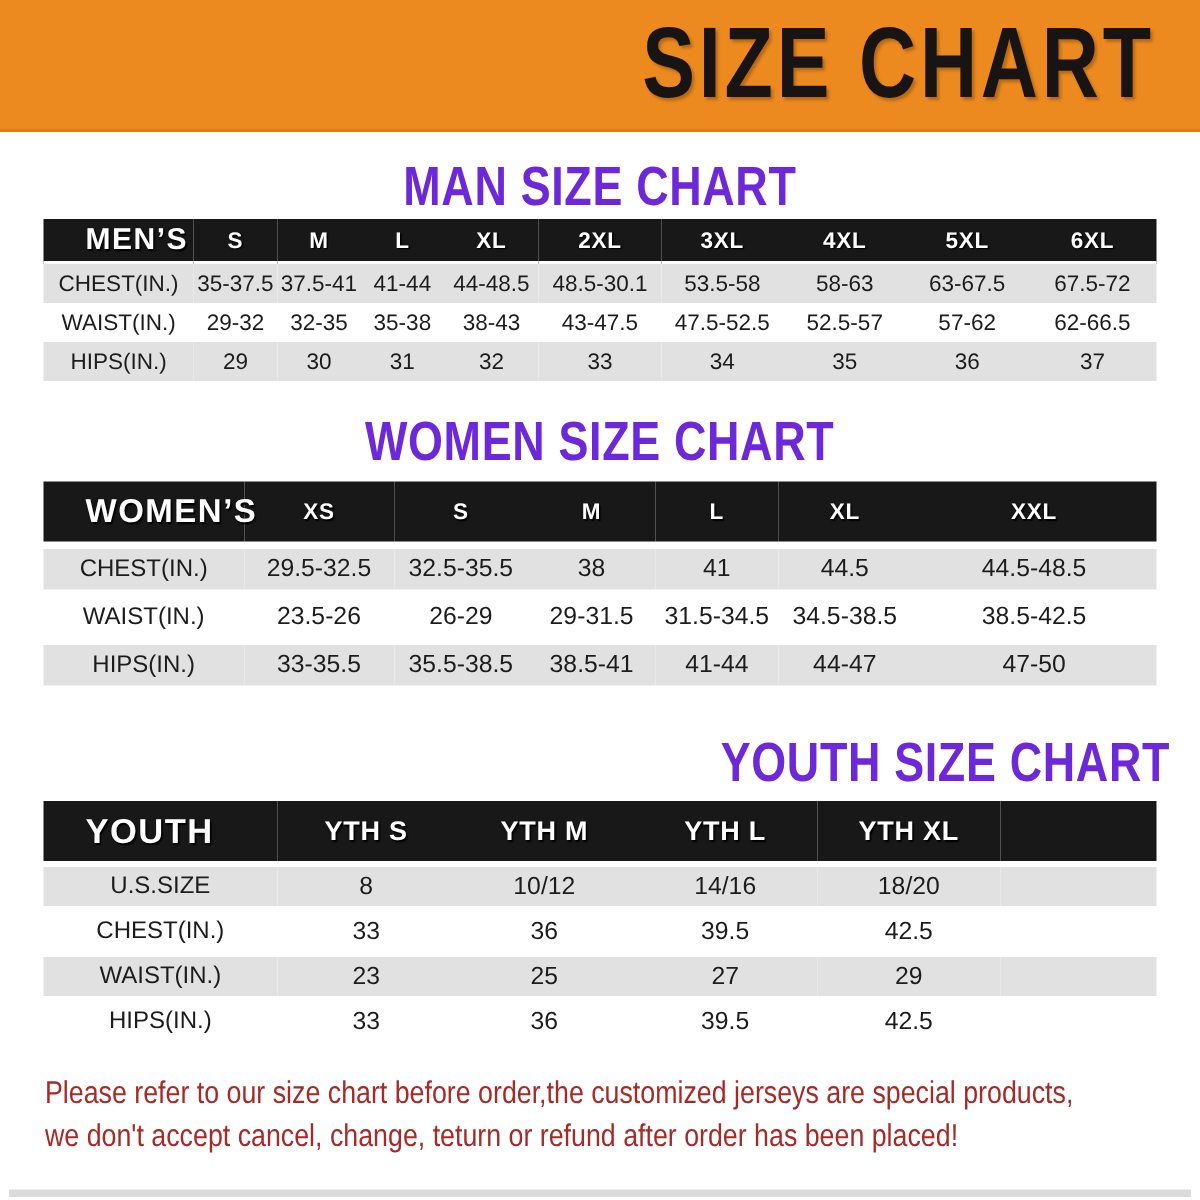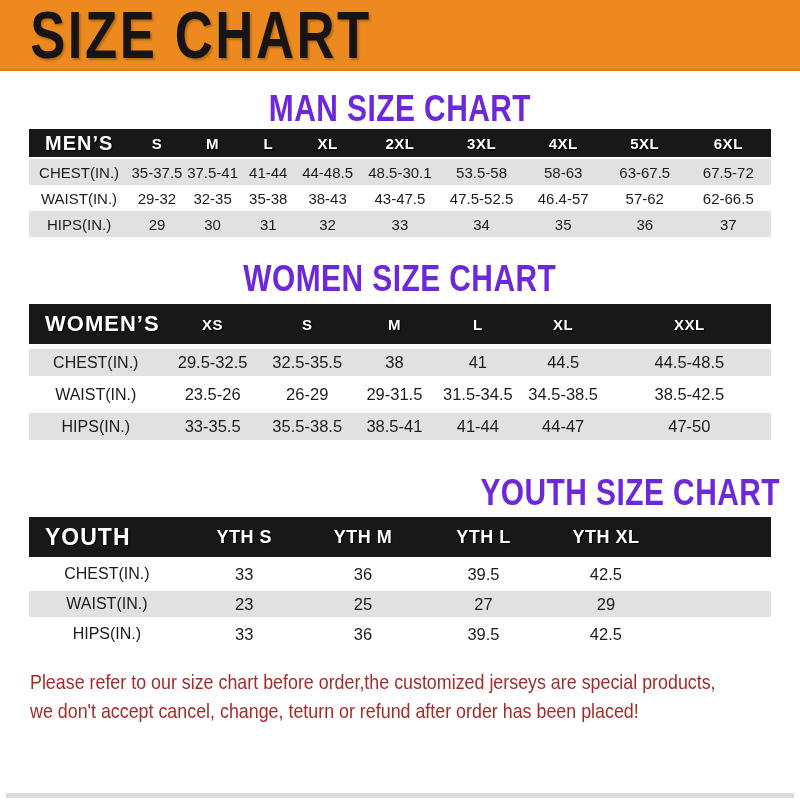--- a/index.html
+++ b/index.html
@@ -7,23 +7,23 @@
   body {
     width: 800px; height: 800px;
     background: #ffffff;
     font-family: "Liberation Sans", sans-serif;
     overflow: hidden;
     position: relative;
   }
 
   
   .banner {
-    height: 71px; width: 100%;
+    height: 88px; width: 100%;
     background: #EC8A1F;
-    display: flex; align-items: center; justify-content: flex-start;
+    display: flex; align-items: center; justify-content: flex-end;
     border-bottom: 2px solid #d97f18;
   }
   .banner-title {
     display: inline-block;
     font-size: 62px; font-weight: bold; color: #171413;
     letter-spacing: 3px; line-height: 1;
     transform: scale(0.85, 1.08);
     text-shadow: 2px 2px 2px rgba(80,45,0,0.35);
     white-space: nowrap;
   }
@@ -55,21 +55,21 @@
 
   th {
     background: #181818; color: #ffffff;
     font-weight: bold; text-align: center;
     text-shadow: 1px 1px 1px #000;
   }
   .men-table th   { height: 30px; font-size: 15px; letter-spacing: 0.5px; border-bottom: 2px solid #fff; }
   .women-table th { height: 40px; font-size: 15px; letter-spacing: 0.5px; }
   .youth-table th { height: 40px; font-size: 18px; letter-spacing: 0.5px; text-align: center; }
 
-  th.tbl-label { text-align: left; padding-left: 16px; letter-spacing: 1px; margin-left: 19px; }
+  th.tbl-label { text-align: left; padding-left: 28px; letter-spacing: 1px; margin-left: 19px; }
   .men-table   th.tbl-label { font-size: 20px; }
   .women-table th.tbl-label { font-size: 22px; }
   .youth-table th.tbl-label { font-size: 23px; }
 
   td {
     text-align: center; color: #1c1c1c;
     font-weight: normal;
   }
   .men-table td   { height: 26px; font-size: 15px; }
   .women-table td { height: 27px; font-size: 16.5px; }
@@ -148,21 +148,21 @@
       <td>67.5-72</td>
     </tr>
     <tr class="stripe-white">
       <td class="row-label">WAIST(IN.)</td>
       <td>29-32</td>
       <td>32-35</td>
       <td>35-38</td>
       <td>38-43</td>
       <td>43-47.5</td>
       <td>47.5-52.5</td>
-      <td>46.4-57</td>
+      <td>52.5-57</td>
       <td>57-62</td>
       <td>62-66.5</td>
     </tr>
     <tr class="stripe-gray">
       <td class="row-label">HIPS(IN.)</td>
       <td>29</td>
       <td>30</td>
       <td>31</td>
       <td>32</td>
       <td>33</td>
@@ -247,20 +247,28 @@
     <tr>
       <th class="tbl-label">YOUTH</th>
       <th>YTH S</th>
       <th>YTH M</th>
       <th>YTH L</th>
       <th>YTH XL</th>
       <th></th>
     </tr>
   </thead>
   <tbody>
+    <tr class="stripe-gray">
+      <td class="row-label">U.S.SIZE</td>
+      <td>8</td>
+      <td>10/12</td>
+      <td>14/16</td>
+      <td>18/20</td>
+      <td></td>
+    </tr>
     <tr class="stripe-white">
       <td class="row-label">CHEST(IN.)</td>
       <td>33</td>
       <td>36</td>
       <td>39.5</td>
       <td>42.5</td>
       <td></td>
     </tr>
     <tr class="stripe-gray">
       <td class="row-label">WAIST(IN.)</td>

